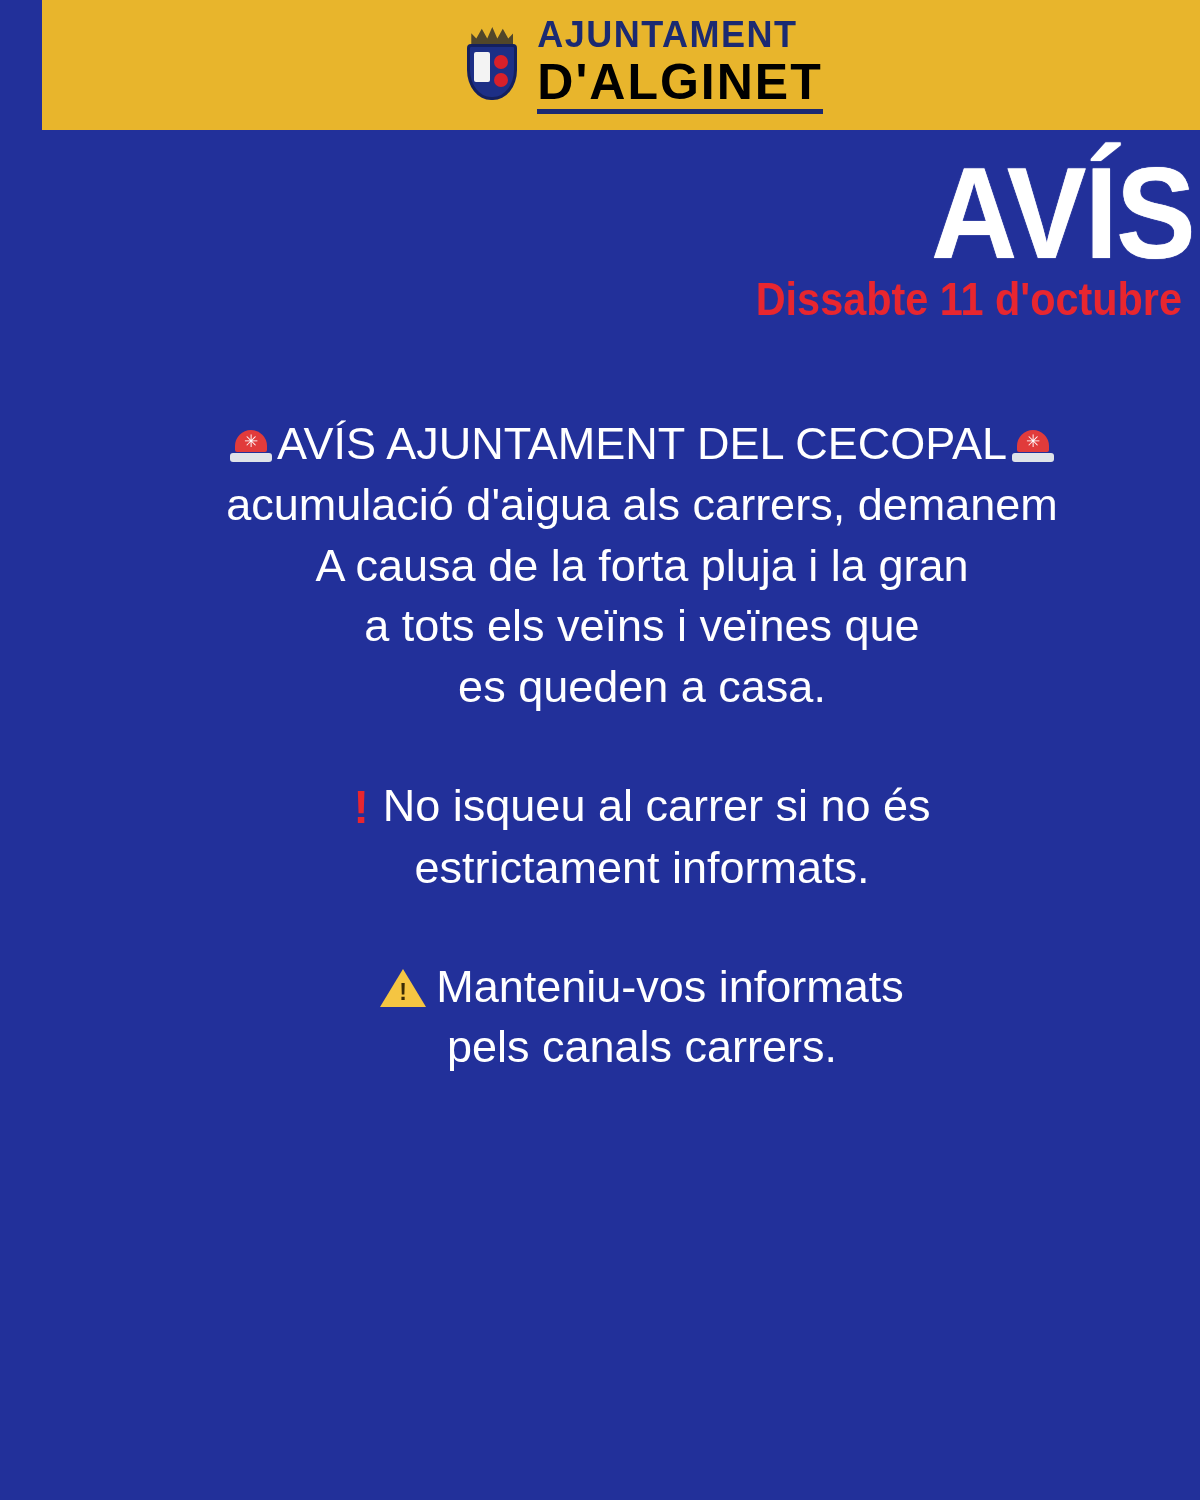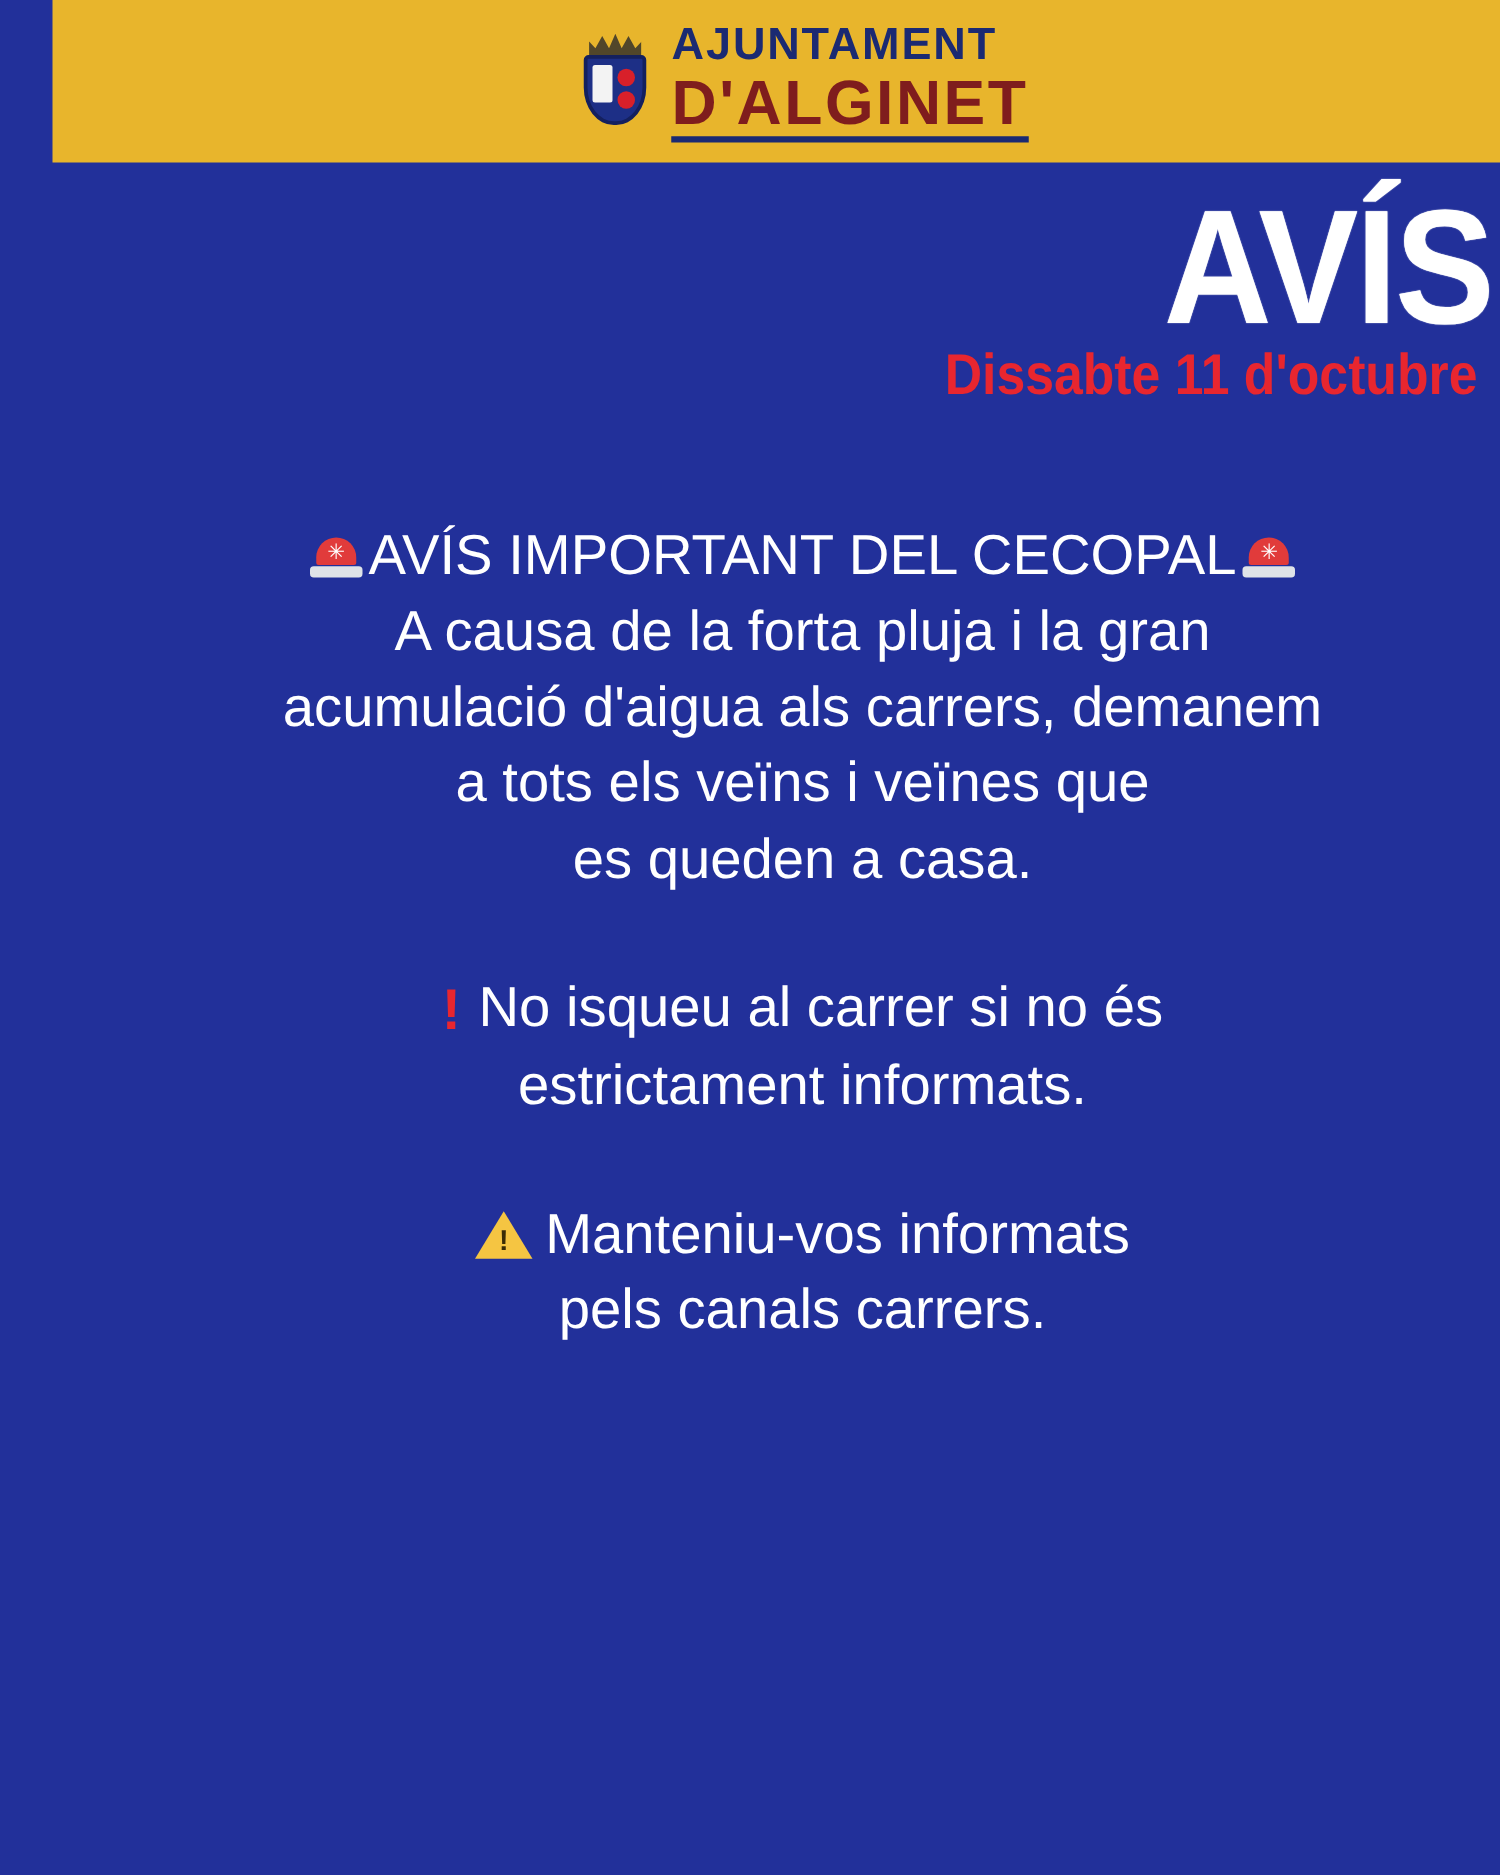--- a/index.html
+++ b/index.html
@@ -98,21 +98,21 @@
     font-size: 36px;
     letter-spacing: 1.5px;
     font-weight: 700;
     color: #1b2a72;
     font-family: "Liberation Sans", sans-serif;
   }
   .wordmark .line2 {
     font-size: 50px;
     letter-spacing: 2px;
     font-weight: 700;
-    color: #7f1d1d;
+    color: #000000;
     border-bottom: 5px solid #1b2a72;
     padding-bottom: 2px;
     margin-top: 4px;
   }
 
   
   .title-block {
     text-align: right;
     margin-top: 18px;
     flex: 0 0 auto;
@@ -259,30 +259,30 @@
   </div>
 
   <div class="body-block">
 
     <div class="para headline inline-row">
       <span class="emoji siren">
         <span class="dome"></span>
           <span class="spark">✳</span>
           <span class="base"></span>
       </span>
-      <span>AVÍS IMPORTANT DEL CECOPAL</span>
+      <span>AVÍS AJUNTAMENT DEL CECOPAL</span>
       <span class="emoji siren">
         <span class="dome"></span>
           <span class="spark">✳</span>
           <span class="base"></span>
       </span>
     </div>
 
+    <div class="para">acumulació d'aigua als carrers, demanem</div>
     <div class="para">A causa de la forta pluja i la gran</div>
-    <div class="para">acumulació d'aigua als carrers, demanem</div>
     <div class="para">a tots els veïns i veïnes que</div>
     <div class="para">es queden a casa.</div>
 
     <div class="spacer-lg"></div>
 
     <div class="para inline-row">
       <span class="bang">!</span>
       <span>No isqueu al carrer si no és</span>
     </div>
     <div class="para">estrictament informats.</div>

